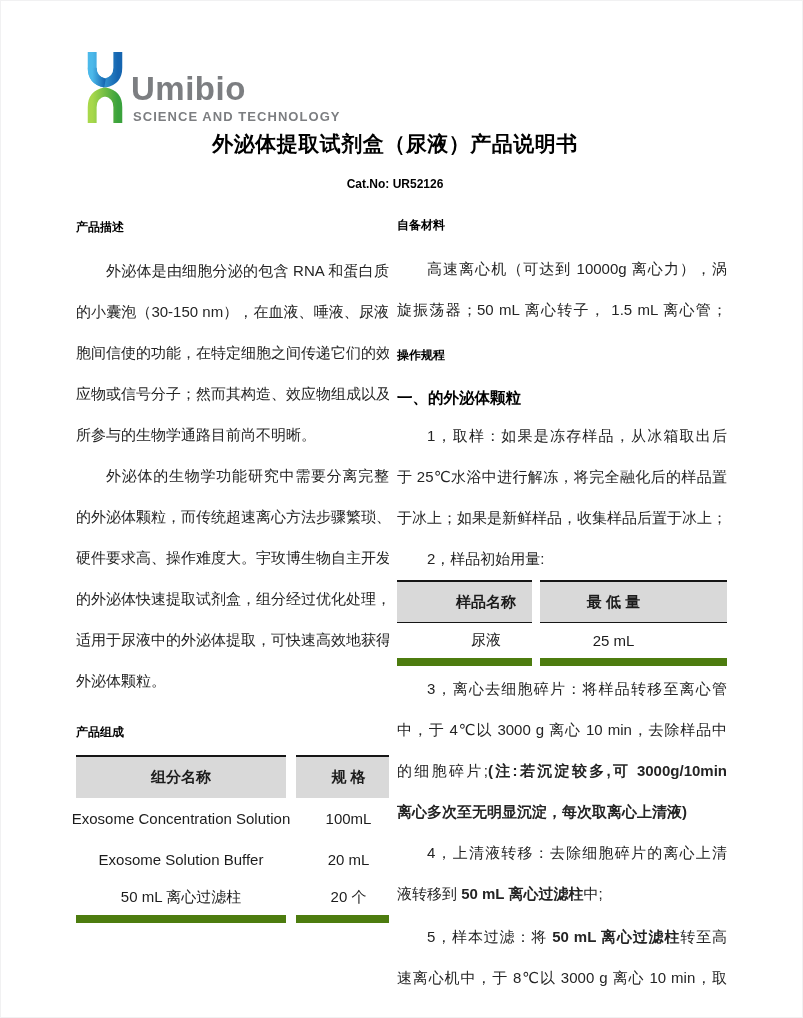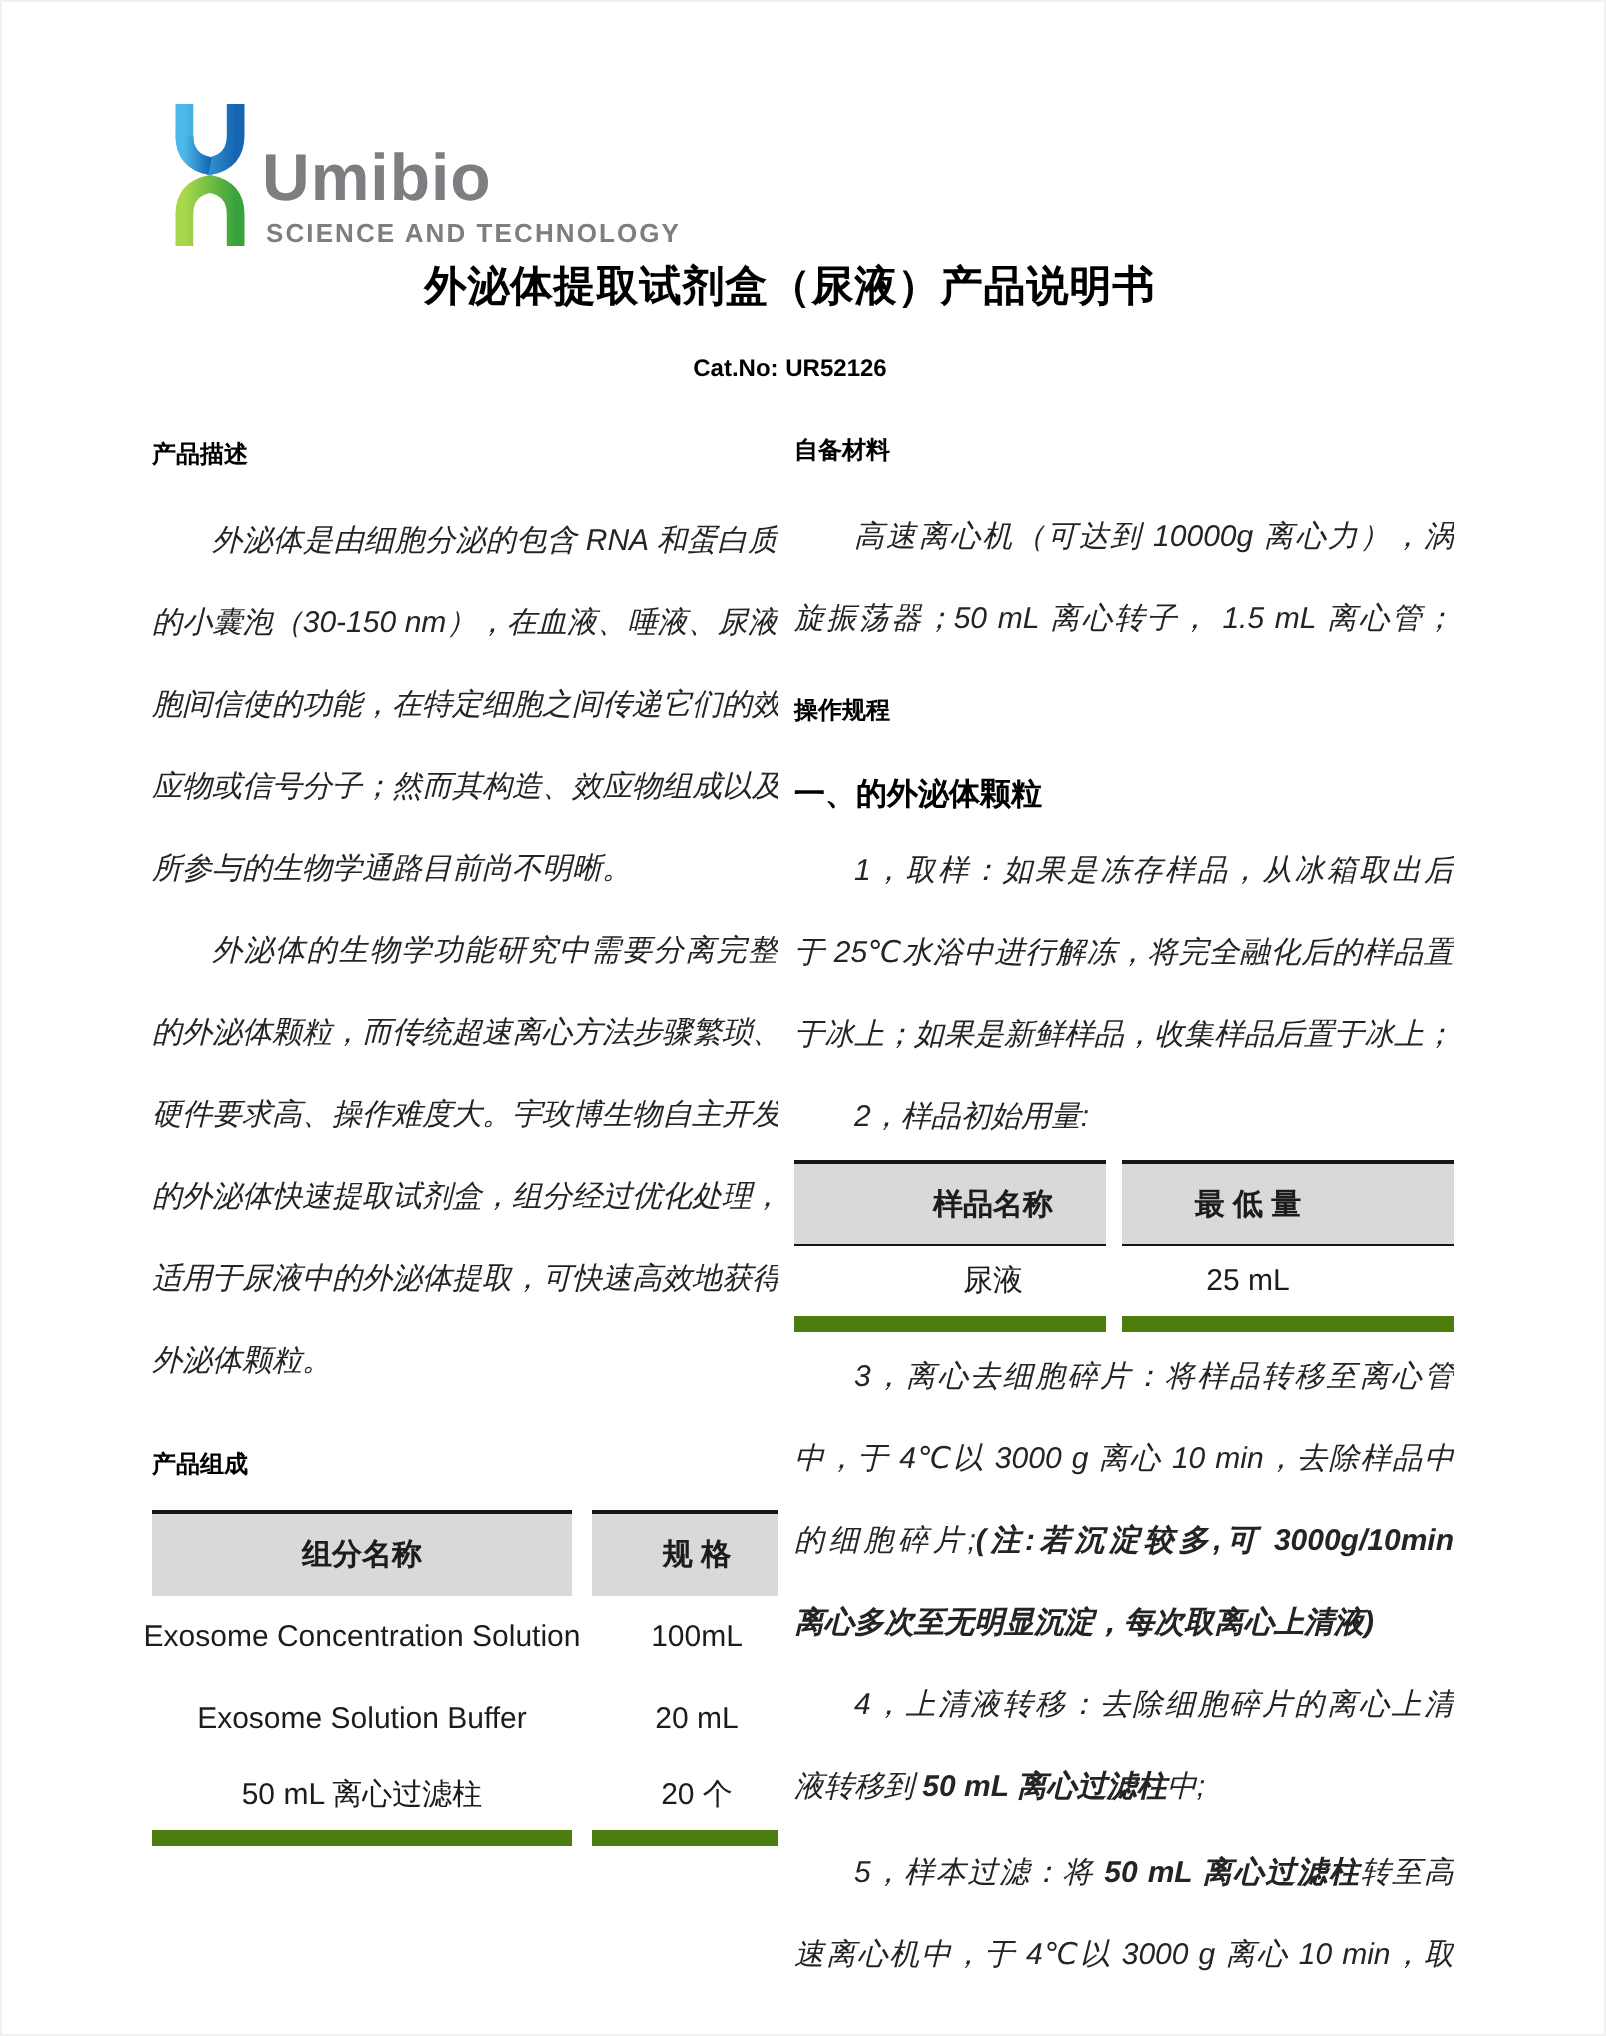--- a/index.html
+++ b/index.html
@@ -17,39 +17,39 @@
   .doc-title{position:absolute;left:0;top:131px;width:790px;text-align:center;
              font-size:21px;line-height:26px;font-weight:700;color:#000;letter-spacing:.5px;}
   .cat-no{position:absolute;left:0;top:177px;width:790px;text-align:center;
           font-size:12px;font-weight:700;color:#000;}
   
   .col-left{position:absolute;left:76px;top:212px;width:313px;}
   .col-right{position:absolute;left:397px;top:210px;width:330px;}
   .h{font-size:12px;line-height:22px;font-weight:700;color:#000;}
   .subh{font-size:15.5px;line-height:20px;font-weight:700;color:#000;}
   
-  .lines{display:block;font-style:italic;}
+  .lines{display:block;}
   .line{height:41px;line-height:41px;font-size:15px;color:#242424;
         text-align:justify;text-align-last:justify;overflow:hidden;white-space:nowrap;}
   .line.short{text-align:left;text-align-last:left;}
   .line.indent{text-indent:30px;}
   .b{font-weight:700;}
   
   .dtable{display:block;}
   .trow{display:flex;}
   .tcell{display:flex;align-items:center;justify-content:center;font-size:15px;
          color:#1c1c1c;box-sizing:border-box;white-space:nowrap;}
   .thead .tcell{height:43px;border-top:2px solid #161616;background:#d9d9d9;font-weight:700;}
   .tbody .tcell{height:41px;}
   .dtable .trow:last-child .tcell{height:43px;border-bottom:8px solid #4d7c0f;}
   #comp-table .trow{gap:10px;}
   #comp-table .c0{width:210px;}
   #comp-table .c1{flex:1;padding-left:12px;}
   #sample-table .trow{gap:8px;}
-  #sample-table .c0{width:156px;padding-left:43px;}
+  #sample-table .c0{width:135px;padding-left:43px;}
   #sample-table .c1{flex:1;padding-right:40px;}
   #sample-table .thead .tcell{border-bottom:1px solid #161616;}
   
   .mt12{margin-top:12px;} .mt14{margin-top:14px;} .mt20{margin-top:20px;}
   .mt22{margin-top:22px;} .mt7{margin-top:7px;} .mt4{margin-top:12px;}
   .mt1{margin-top:1px;} .mt2{margin-top:2px;} .pt4{padding-top:4px;}
 </style>
 </head>
 <body>
 
@@ -148,15 +148,15 @@
       <div class="line"><span>中，于 4℃以 3000 g 离心 10 min，去除样品中</span></div>
       <div class="line"><span>的细胞碎片;</span><span class="b">(注:若沉淀较多,可 3000g/10min</span></div>
       <div class="line short"><span class="b">离心多次至无明显沉淀，每次取离心上清液)</span></div>
     </div>
   <div class="lines">
       <div class="line indent"><span>4，上清液转移：去除细胞碎片的离心上清</span></div>
       <div class="line short"><span>液转移到 </span><span class="b">50 mL 离心过滤柱</span><span>中;</span></div>
     </div>
   <div class="lines mt2">
       <div class="line indent"><span>5，样本过滤：将 </span><span class="b">50 mL 离心过滤柱</span><span>转至高</span></div>
-      <div class="line"><span>速离心机中，于 4℃以 3000 g 离心 10 min，取</span></div>
+      <div class="line"><span>速离心机中，于 8℃以 3000 g 离心 10 min，取</span></div>
     </div>
 </div>
 
 </body></html>

